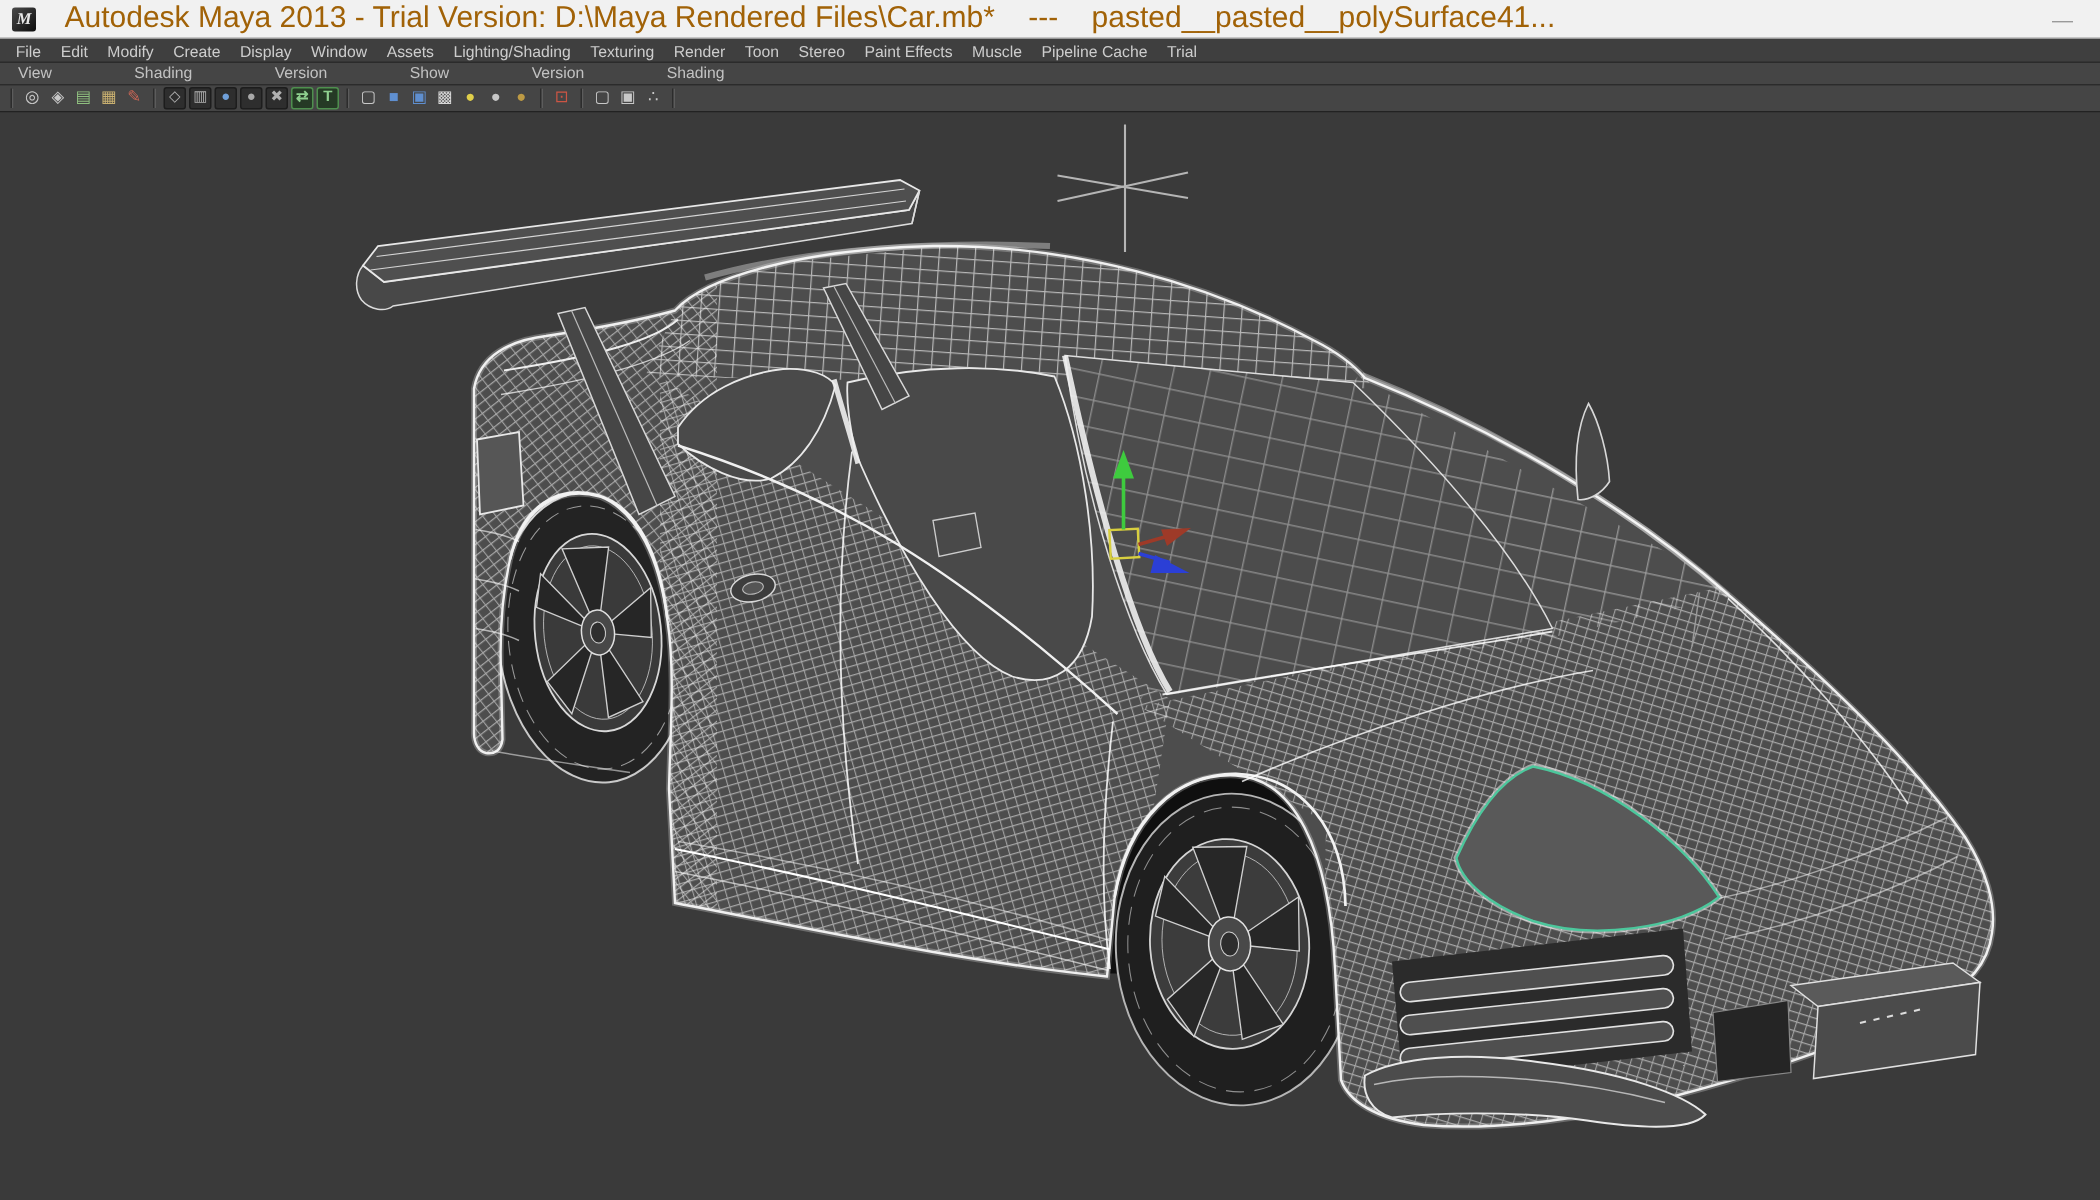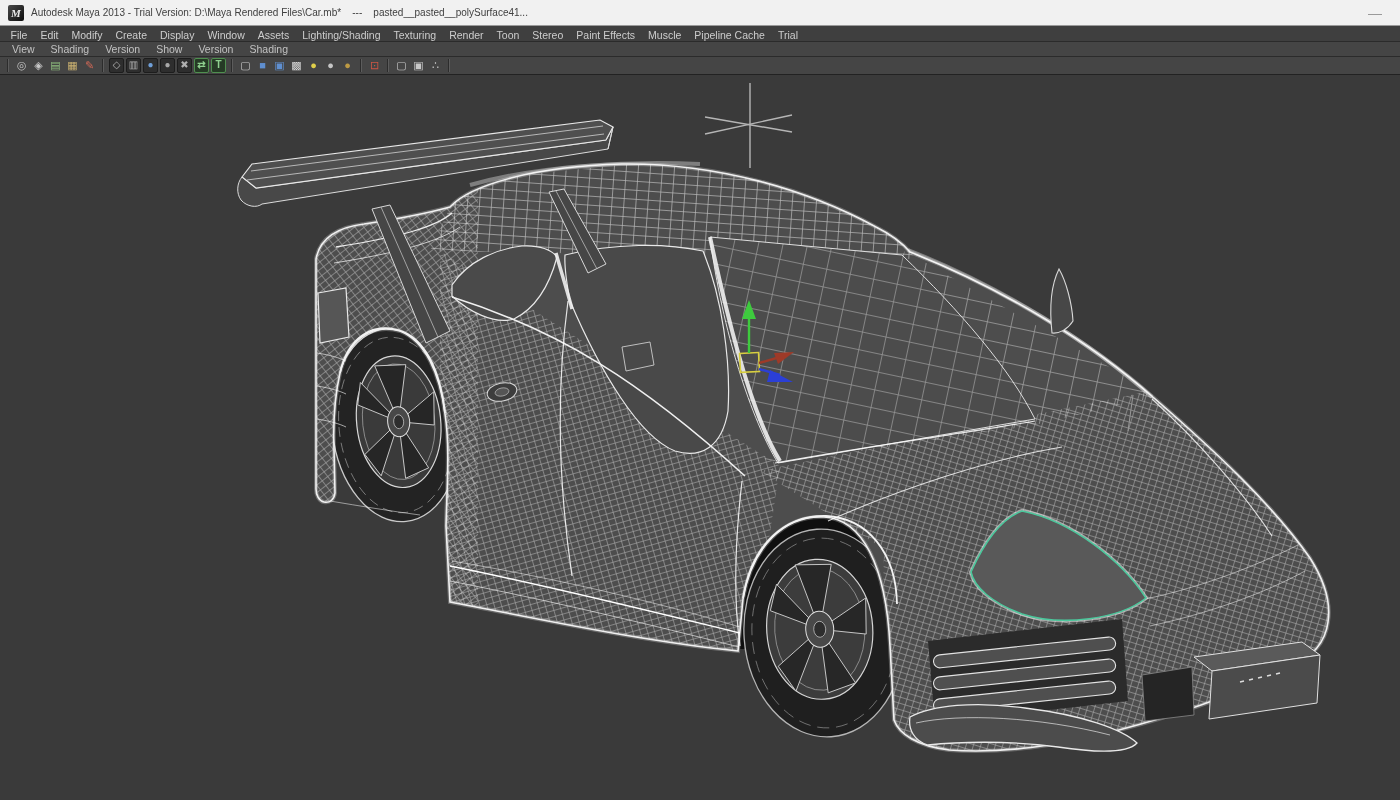--- a/index.html
+++ b/index.html
@@ -2,27 +2,27 @@
 <html style="--vp-bg: #3a3a3a;"><head>
 <meta charset="utf-8">
 <style>
   html,body{margin:0;padding:0;background:#202020;}
   body{width:1400px;height:800px;overflow:hidden;font-family:"Liberation Sans",sans-serif;-webkit-font-smoothing:antialiased;}
   #app{width:1400px;height:800px;display:flex;flex-direction:column;position:relative;}
 
   
   .titlebar{height:26px;background:#f1f1f1;display:flex;align-items:center;padding:0 8px;box-sizing:border-box;border-bottom:1px solid #9a9a9a;}
   .appicon{width:16px;height:16px;border-radius:2px;background:linear-gradient(135deg,#4a4a4a,#0d0d0d);color:#e8e8e8;font:italic bold 11px "Liberation Serif",serif;text-align:center;line-height:16px;margin-right:7px;flex:0 0 auto;}
-  .titletext{font-size:10px;color:#404040;white-space:pre;overflow:hidden;flex:1 1 auto;}
+  .titletext{font-size:20px;color:#a16207;white-space:pre;overflow:hidden;flex:1 1 auto;margin-left:12px;}
   .minimize{color:#9a9a9a;font-size:14px;padding:0 10px;flex:0 0 auto;cursor:default;}
 
   
   .menubar{height:16px;background:#3f3f3f;display:flex;align-items:flex-end;padding-left:4px;border-bottom:1px solid #2b2b2b;box-sizing:border-box;}
   .menubar .mitem{font-size:10.5px;color:#cdcdcd;padding:0 6.5px;cursor:default;}
-  .panelmenu{height:15px;background:#454545;display:flex;align-items:center;padding-left:4px;border-bottom:1px solid #2b2b2b;box-sizing:border-box;}
+  .panelmenu{height:15px;background:#454545;display:flex;align-items:center;padding-left:4px;border-bottom:1px solid #2b2b2b;box-sizing:border-box;gap:39px;}
   .panelmenu .mitem{font-size:10.5px;color:#c2c2c2;padding:0 8px;cursor:default;}
 
   
   .ptoolbar{height:18px;background:#454545;display:flex;align-items:center;padding-left:3px;border-bottom:1px solid #222;box-sizing:border-box;}
   .tb-sep{width:1px;height:13px;background:#2c2c2c;border-right:1px solid #5c5c5c;margin:0 4px;flex:0 0 auto;}
   .tb-icon{width:15px;height:15px;line-height:14px;font-size:11px;text-align:center;margin:0 1px;flex:0 0 auto;cursor:default;border-radius:2px;}
   .tb-icon.boxdark{background:#2e2e2e;border:1px solid #1d1d1d;width:13px;height:13px;line-height:12px;font-size:10px;}
   .tb-icon.boxgreen{background:#253a25;border:1px solid #4f8f4f;width:13px;height:13px;line-height:12px;font-size:10px;font-weight:bold;}
 
   

